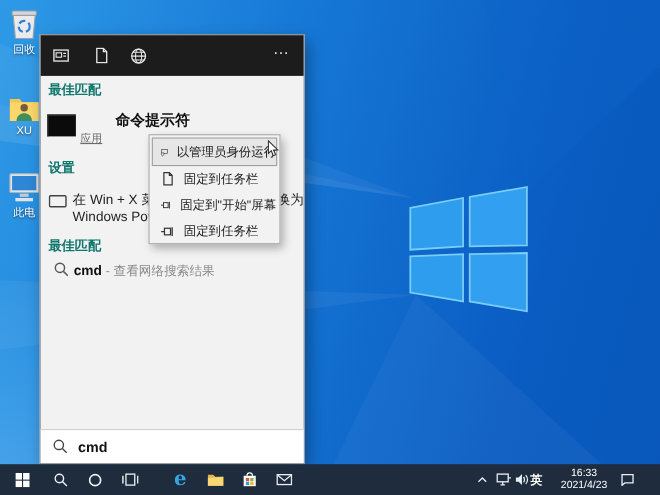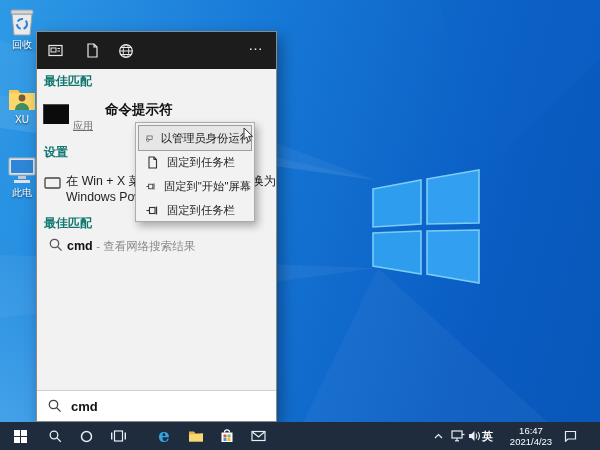--- a/index.html
+++ b/index.html
@@ -274,21 +274,21 @@
     </div>
     <div class="tbtn" style="left:466px;width:16px">
       <svg width="13" height="12" viewBox="0 0 13 12">
         <polygon points="1,4 3.5,4 6.5,1 6.5,11 3.5,8 1,8" fill="#e9eef2"></polygon>
         <path d="M8 3.5 q1.6 2.5 0 5" fill="none" stroke="#e9eef2" stroke-width="1.1"></path>
         <path d="M10 2 q3 4 0 8" fill="none" stroke="#e9eef2" stroke-width="1.1"></path>
       </svg>
     </div>
     <div class="tray-ime">英</div>
     <div class="clock">
-      <div>16:47</div>
+      <div>16:33</div>
       <div>2021/4/23</div>
     </div>
     <div class="tbtn" style="left:560px;width:20px">
       <svg width="13" height="12" viewBox="0 0 13 12">
         <path d="M1.5 1.5 h10 v7.5 h-7.5 l-2.5 2.2 z" fill="none" stroke="#e9eef2" stroke-width="1.2"></path>
       </svg>
     </div>
   </div>
 </div>
 

